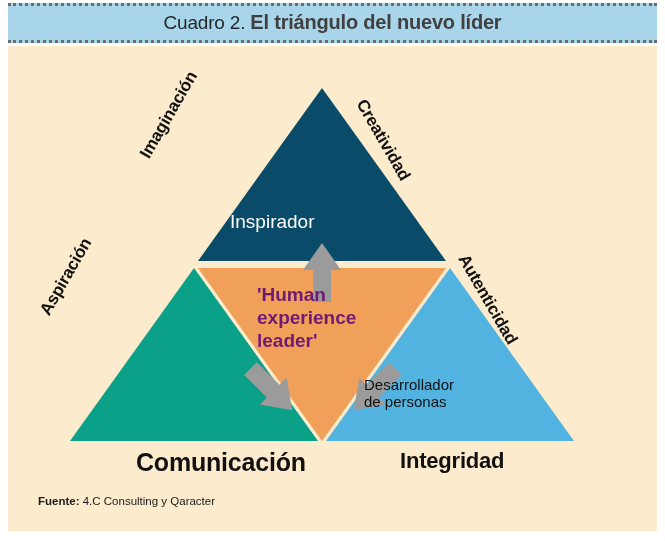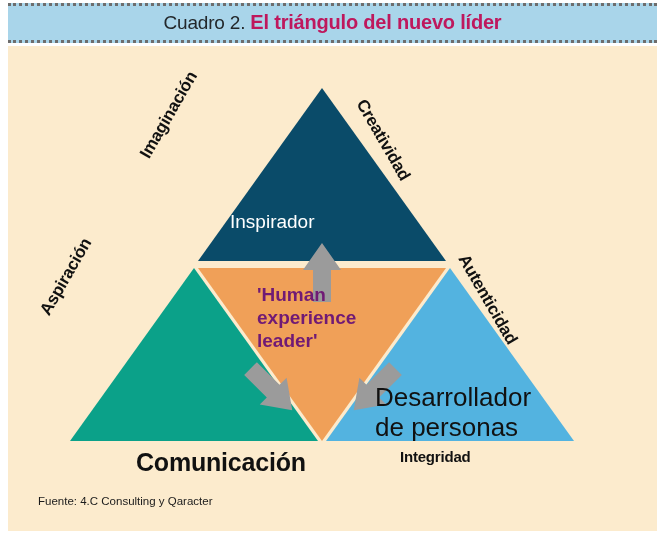--- a/index.html
+++ b/index.html
@@ -43,21 +43,21 @@
   }
   .title-prefix {
     font-size: 19px;
     font-weight: 400;
     color: #23282b;
     letter-spacing: -0.2px;
   }
   .title-main {
     font-size: 20px;
     font-weight: 700;
-    color: #be185d;
+    color: #404040;
     letter-spacing: -0.2px;
   }
 
   
   #panel {
     position: absolute;
     left: 8px;
     top: 46px;
     width: 649px;
     height: 485px;
@@ -109,21 +109,21 @@
     transform: rotate(60deg);
     transform-origin: left top;
   }
   #label-comunicacion {
     font-size: 25px;
     left: 128px;
     top: 402px;
     text-align: center;
   }
   #label-integridad {
-    font-size: 15px;
+    font-size: 22px;
     left: 392px;
     top: 402px;
   }
 
   
   .node-text {
     position: absolute;
     line-height: 1.15;
     white-space: pre-line;
   }
@@ -137,48 +137,47 @@
   }
   #text-creador {
     left: 68px;
     top: 310px;
     width: 196px;
     font-size: 19px;
     font-weight: 400;
     color: #ffffff;
   }
   #text-desarrollador {
-    left: 367px;
+    left: 356px;
     top: 330px;
     width: 206px;
-    font-size: 26px;
+    font-size: 15px;
     font-weight: 400;
     color: #111111;
-    margin-top: 7px;
   }
   #text-hel {
     left: 249px;
     top: 237px;
     width: 150px;
     font-size: 19px;
     font-weight: 700;
     color: #701a75;
     line-height: 1.22;
   }
 
   
   #source-note {
     position: absolute;
     left: 30px;
     top: 449px;
     font-size: 11.5px;
     color: #1b1b1b;
     white-space: nowrap;
   }
-  #source-note .src-label { font-weight: 400; margin-top: 15px; }
+  #source-note .src-label { font-weight: 700; margin-top: 15px; }
   #source-note .src-value { font-weight: 400; }
 </style>
 </head>
 <body>
 
 <div id="figure">
 
   <div id="header-band">
     <div id="title-line">
       <span class="title-prefix">Cuadro 2. </span><span class="title-main">El triángulo del nuevo líder</span>

